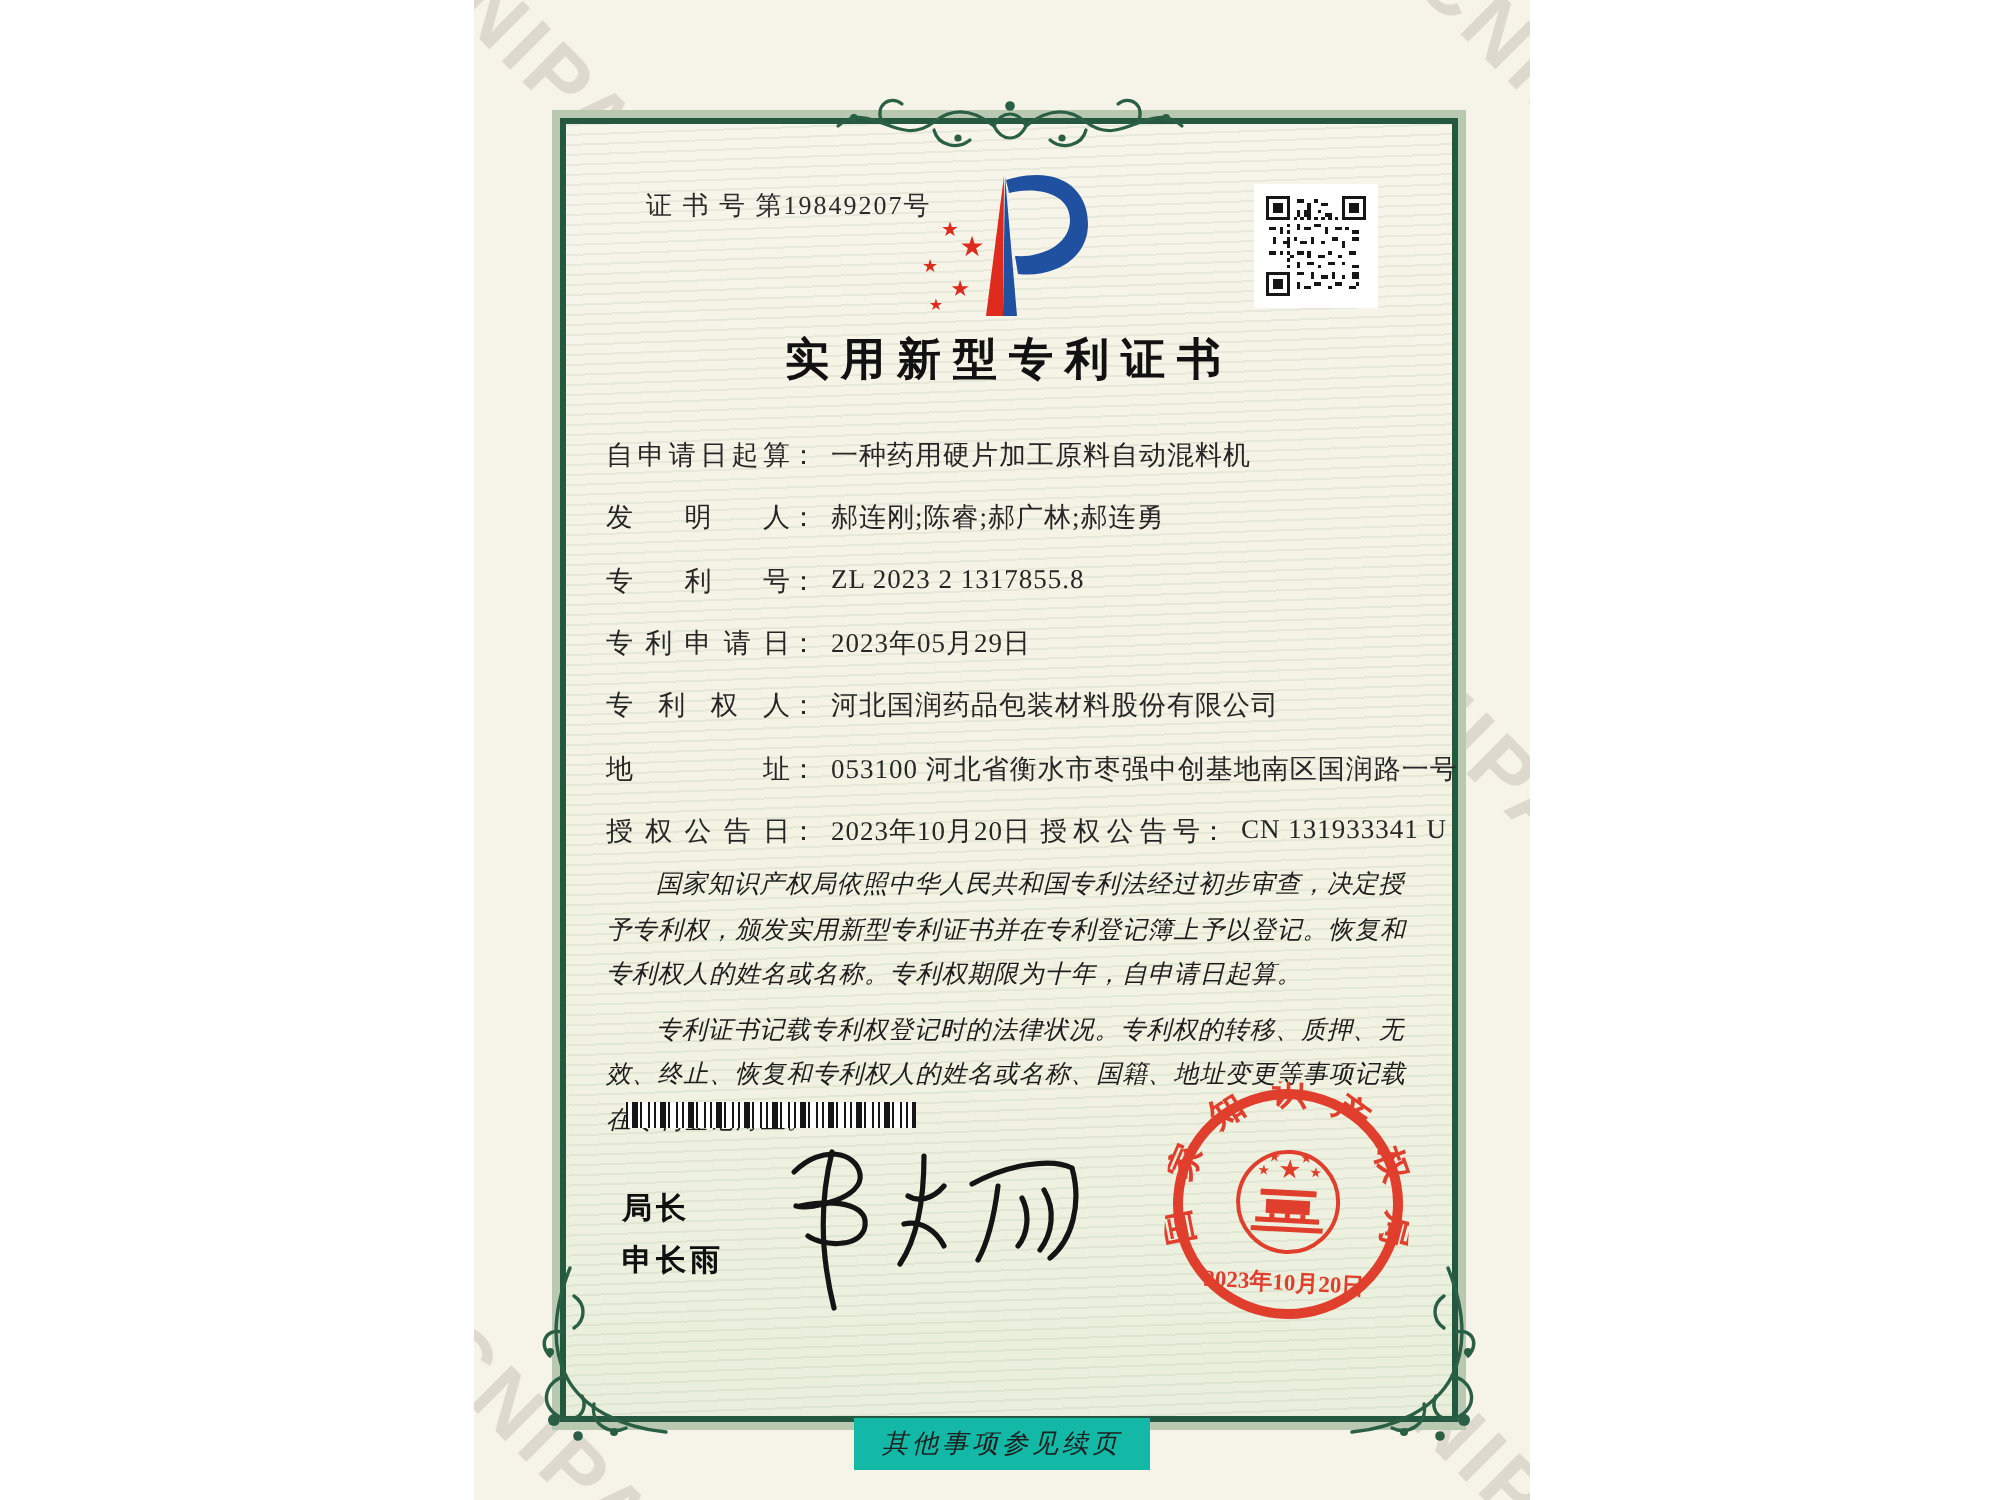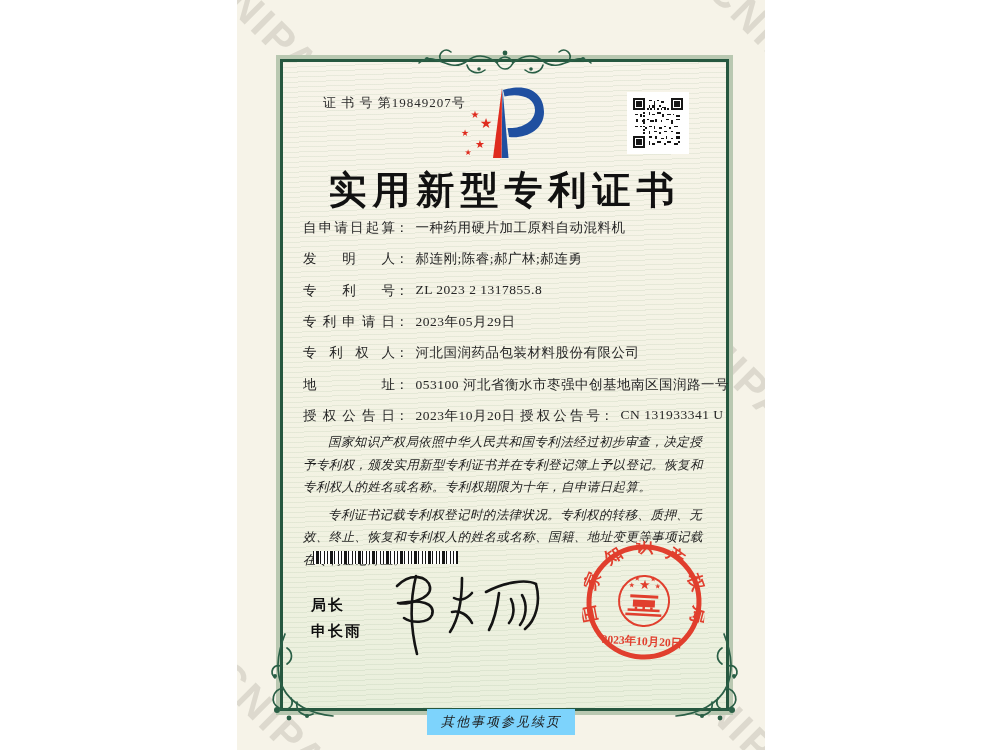--- a/index.html
+++ b/index.html
@@ -11,41 +11,41 @@
     white-space:nowrap;pointer-events:none;}
   .frame{position:absolute;left:43px;top:59px;width:443px;height:646px;
     border:3px solid #26573f;box-shadow:0 0 0 4px #b9c8b1;
     background:
       repeating-linear-gradient(178deg, rgba(128,162,122,0.13) 0 1px, rgba(0,0,0,0) 1px 5px),
       linear-gradient(#f7f4e9 0%, #f2f2e2 70%, #e9efdc 100%);}
   .cert-no{position:absolute;left:20px;top:32px;font-size:13px;color:#2b2b2b;letter-spacing:1px;margin-left:20px;}
   .logo{position:absolute;left:166px;top:20px;}
   .qr-box{position:absolute;left:344px;top:30px;width:62px;height:62px;background:#ffffff;
     display:flex;align-items:center;justify-content:center;}
-  .title{position:absolute;left:0;top:103px;width:100%;text-align:center;font-size:38px;font-weight:bold;
+  .title{position:absolute;left:0;top:103px;width:100%;text-align:center;font-size:22px;font-weight:bold;
     color:#111;letter-spacing:6px;}
   .row{position:absolute;left:20px;right:14px;height:20px;font-size:13.5px;color:#262626;white-space:nowrap;}
   .row .lab{display:inline-block;width:92px;text-align:justify;text-align-last:justify;vertical-align:top;}
   .row .col{display:inline-block;vertical-align:top;}
   .row .val{display:inline-block;padding-left:7px;vertical-align:top;letter-spacing:0.5px;}
   .grant2{position:absolute;left:217px;top:0;}
   .grant2 .lab{width:80px;}
   .paras{position:absolute;left:20px;top:369px;width:408px;font-size:12.5px;line-height:1.8;
     font-style:italic;color:#1d1d1d;}
   .paras p{margin:0 0 5px 0;text-indent:2em;letter-spacing:0.4px;}
   .barcode{position:absolute;left:30px;top:489px;width:145px;height:13px;background:#fff;
     background-image:repeating-linear-gradient(90deg,#161616 0 1px,transparent 1px 3px,#161616 3px 6px,
       transparent 6px 7px,#161616 7px 8px,transparent 8px 11px,#161616 11px 12px,transparent 12px 14px);}
   .signer{position:absolute;left:28px;top:530px;font-family:"Liberation Sans","DejaVu Sans",sans-serif;
     font-size:15px;font-weight:600;color:#101010;line-height:26px;letter-spacing:2px;}
   .sig{position:absolute;left:103px;top:500px;}
   .seal{position:absolute;left:300px;top:479px;transform:rotate(3deg);}
   .page-ind{position:absolute;left:0;top:621px;width:100%;text-align:center;font-size:11px;
     color:#2e2e2e;letter-spacing:1px;}
-  .note{position:absolute;left:50%;top:709px;transform:translateX(-50%);background:#7dd3fc;
+  .note{position:absolute;left:50%;top:709px;transform:translateX(-50%);background:#14b8a6;
     padding:4px 14px;font-size:13px;font-style:italic;color:#1d1d1d;letter-spacing:2px;white-space:nowrap;}
   .orn-top{position:absolute;left:50%;top:-21px;transform:translateX(-50%);}
   .orn-bl{position:absolute;left:-16px;top:570px;}
   .orn-br{position:absolute;right:-16px;top:570px;transform:scaleX(-1);}
 </style>
 </head>
 <body>
 
 <div class="stage">
   <div class="paper">

